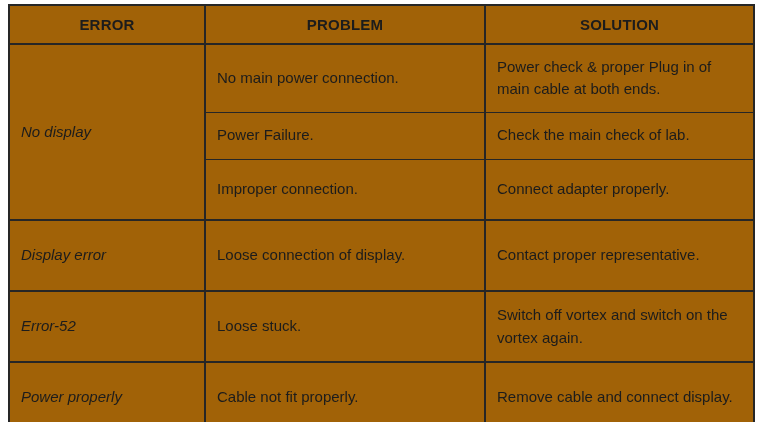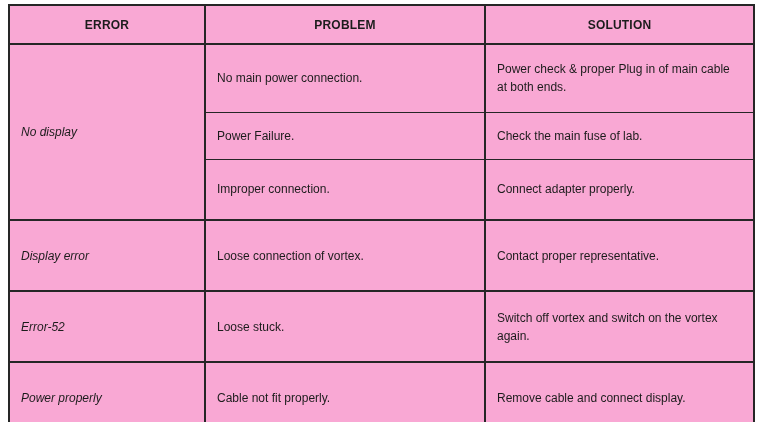--- a/index.html
+++ b/index.html
@@ -19,23 +19,23 @@
   table.trouble {
     border-collapse: collapse;
     table-layout: fixed;
     width: 745px;
     margin: 4px 0 0 8px;
     background: #ffffff;
   }
   table.trouble th,
   table.trouble td {
     border: 2px solid #262626;
-    font-size: 12px;
+    font-size: 15px;
     box-sizing: border-box;
-    background: #f9a8d4;
+    background: #a16207;
   }
   table.trouble th {
     font-weight: bold;
     text-align: center;
     vertical-align: middle;
     height: 39px;
     padding: 2px 4px;
     letter-spacing: 0.2px;
   }
   table.trouble td {
@@ -70,30 +70,30 @@
         <th>SOLUTION</th>
       </tr>
 
       <tr class="sub-first">
         <td class="error-cell" rowspan="3">No display</td>
         <td>No main power connection.</td>
         <td>Power check &amp; proper Plug in of main cable at both ends.</td>
       </tr>
       <tr class="sub-mid">
         <td>Power Failure.</td>
-        <td>Check the main fuse of lab.</td>
+        <td>Check the main check of lab.</td>
       </tr>
       <tr class="sub-last">
         <td>Improper connection.</td>
         <td>Connect adapter properly.</td>
       </tr>
 
       <tr class="row-single">
         <td class="error-cell">Display error</td>
-        <td>Loose connection of vortex.</td>
+        <td>Loose connection of display.</td>
         <td>Contact proper representative.</td>
       </tr>
 
       <tr class="row-single">
         <td class="error-cell">Error-52</td>
         <td>Loose stuck.</td>
         <td>Switch off vortex and switch on the vortex again.</td>
       </tr>
 
       <tr class="row-single">

